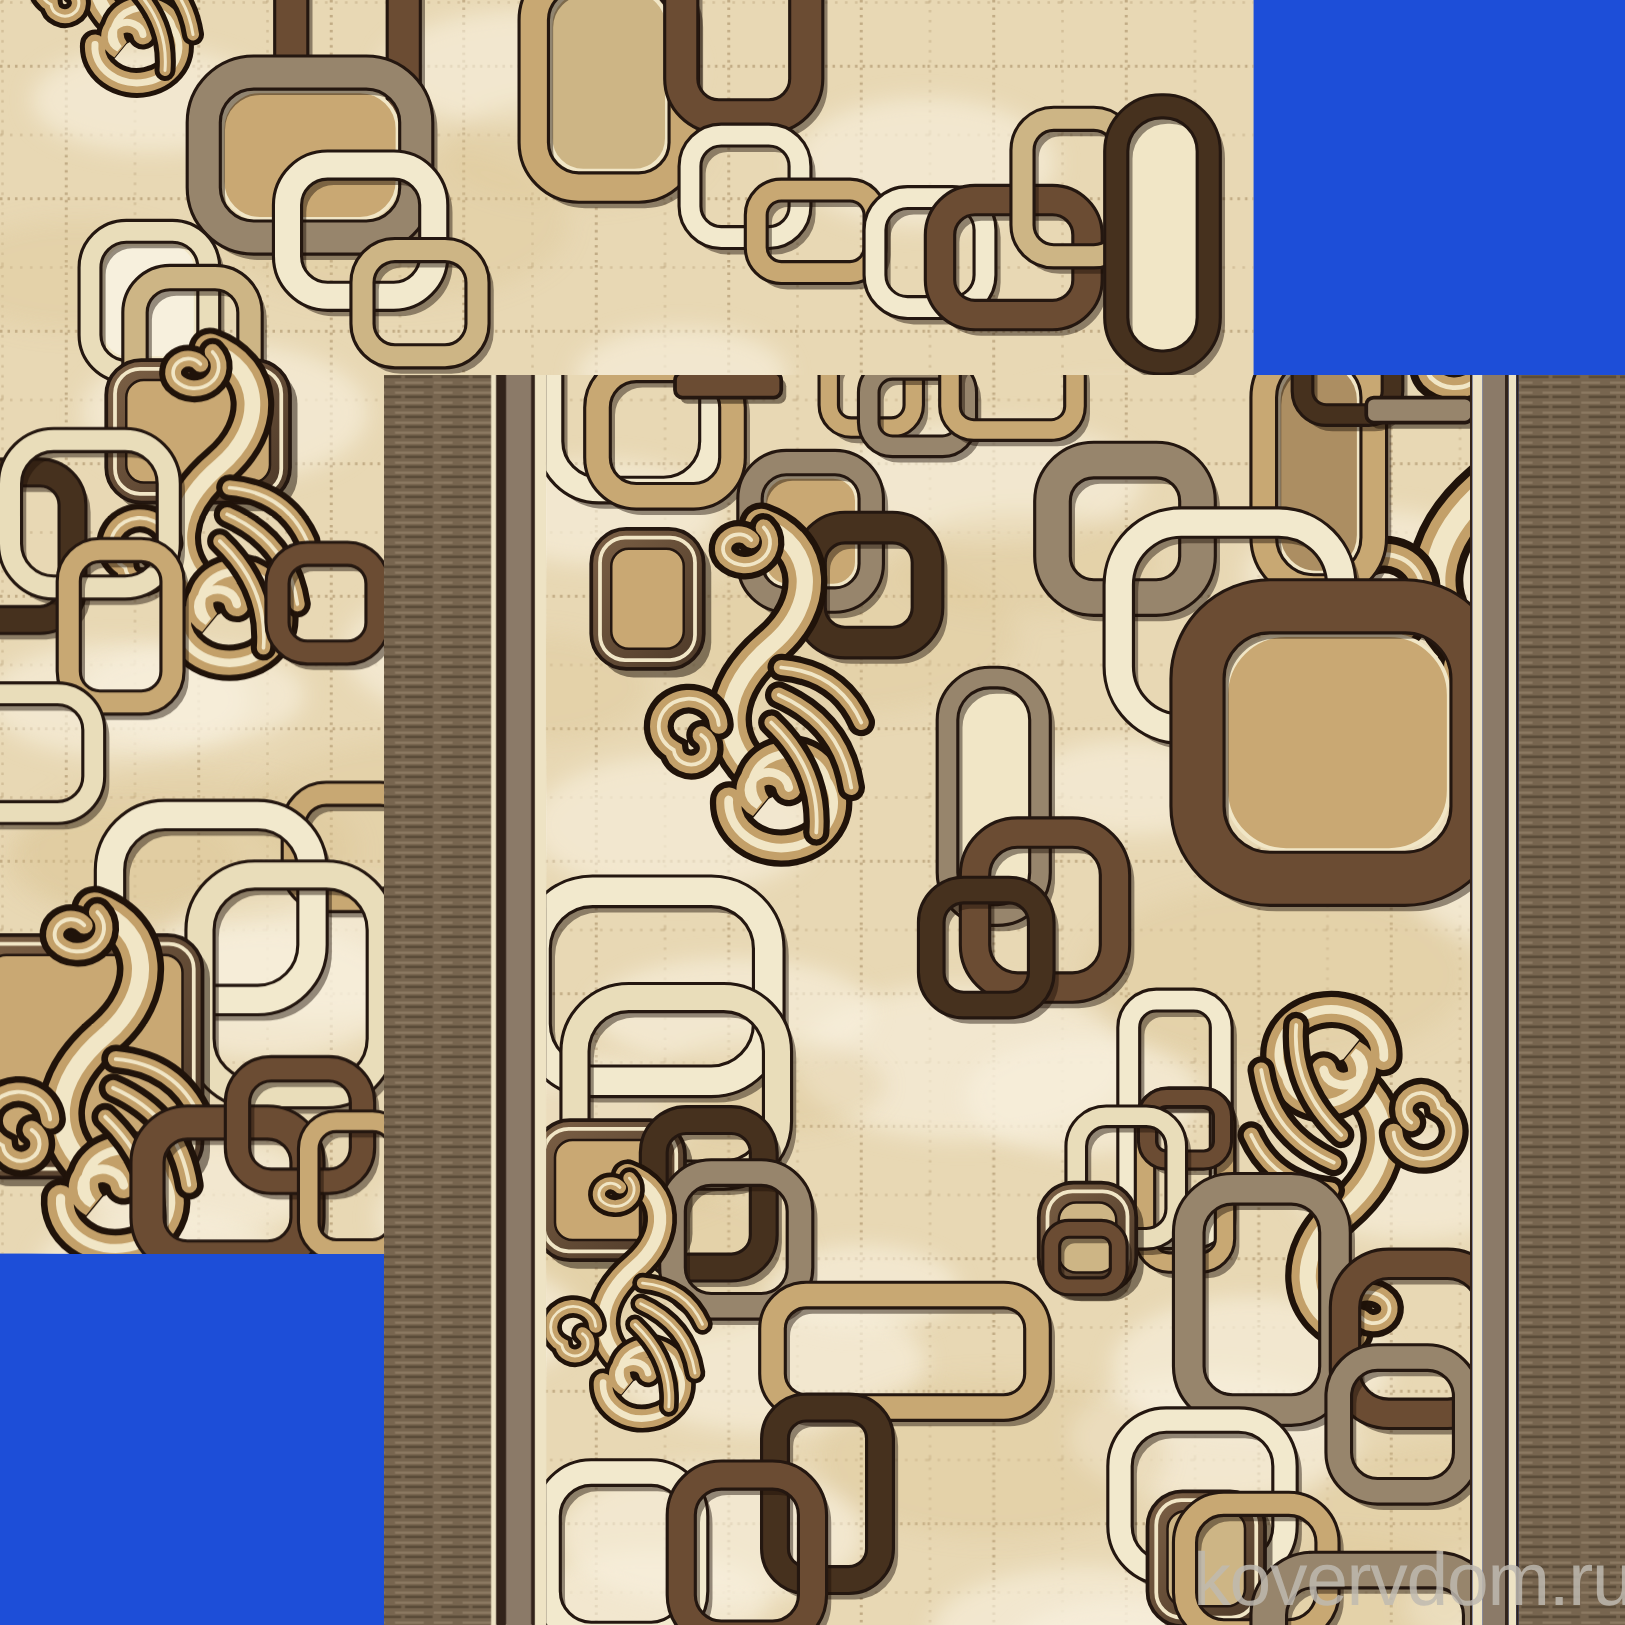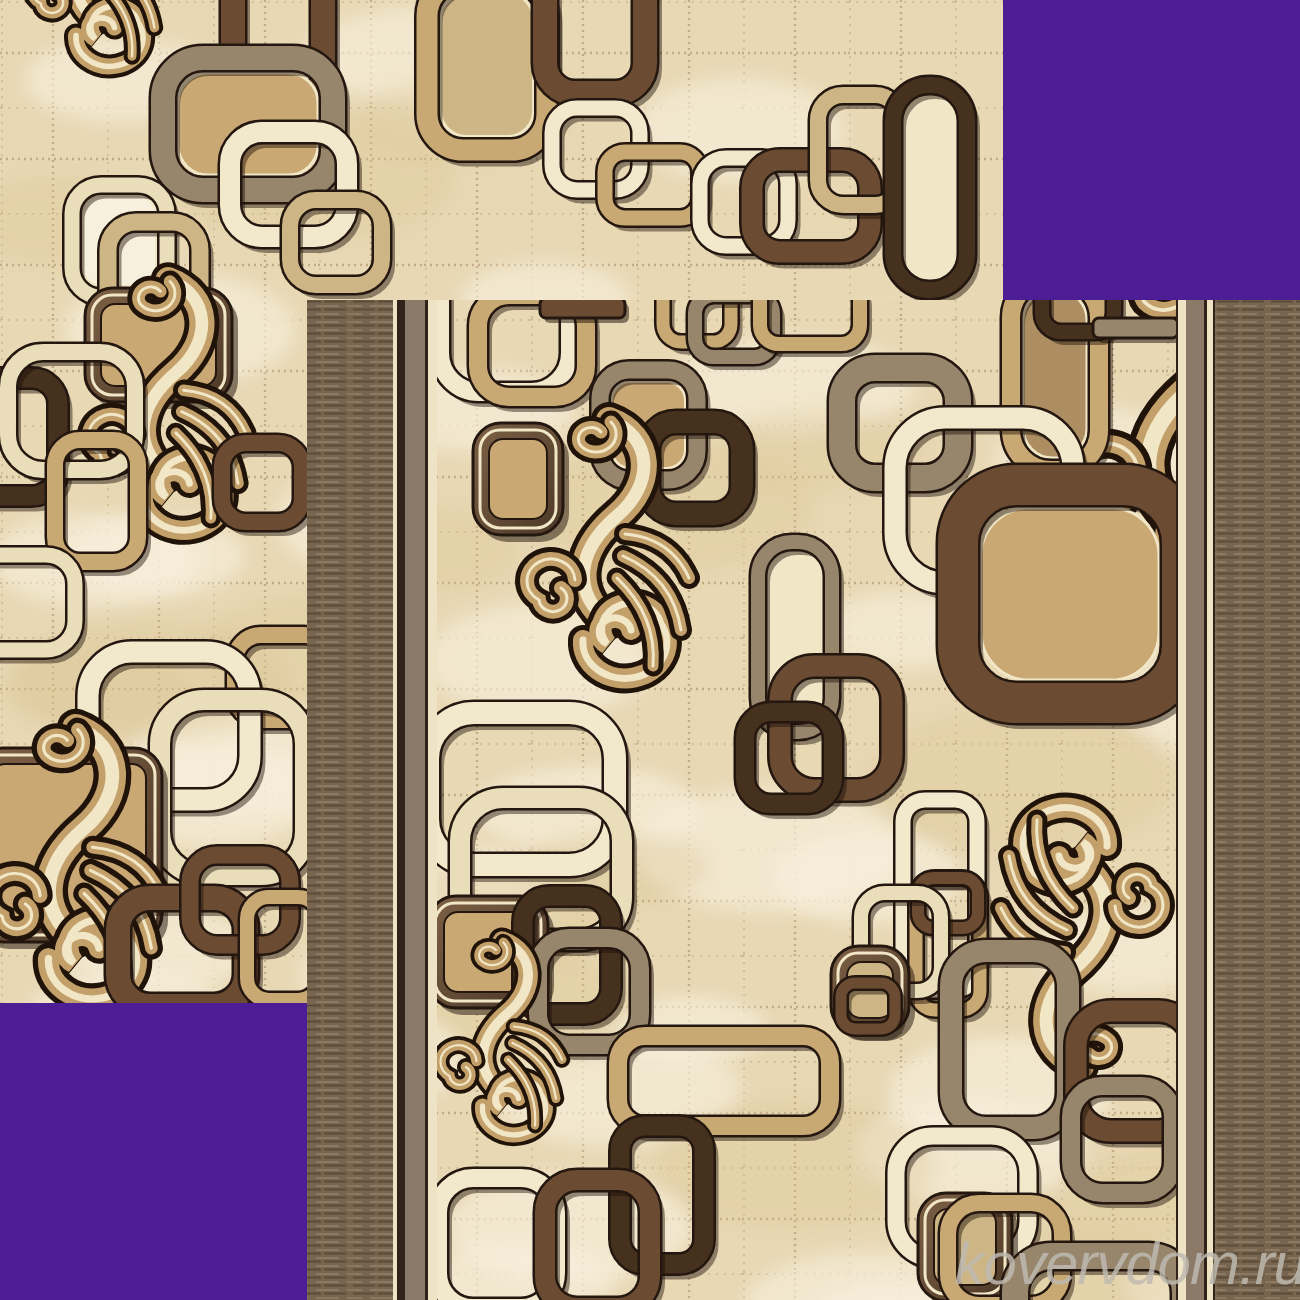--- a/index.html
+++ b/index.html
@@ -1,17 +1,17 @@
 <!DOCTYPE html>
 <html><head>
 <meta charset="utf-8">
 <style>
   html,body{margin:0;padding:0;background:#ffffff;}
-  .stage{position:relative;width:1300px;height:1300px;background:#4c1d95;overflow:hidden;
-         font-family:"Liberation Sans",sans-serif;font-style:italic;}
+  .stage{position:relative;width:1300px;height:1300px;background:#1d4ed8;overflow:hidden;
+         font-family:"Liberation Sans",sans-serif;}
   .stage svg{display:block;}
   .watermark{position:absolute;right:-6px;bottom:6px;font-size:60px;line-height:1;
              letter-spacing:-1px;color:#bfbab1;opacity:.84;white-space:nowrap;
              font-family:"Liberation Sans",sans-serif;pointer-events:none;}
 </style>
 </head>
 <body>
 
 <div class="stage">
   <svg id="art" width="1300" height="1300" viewBox="0 0 1300 1300" xmlns="http://www.w3.org/2000/svg" xmlns:xlink="http://www.w3.org/1999/xlink">

